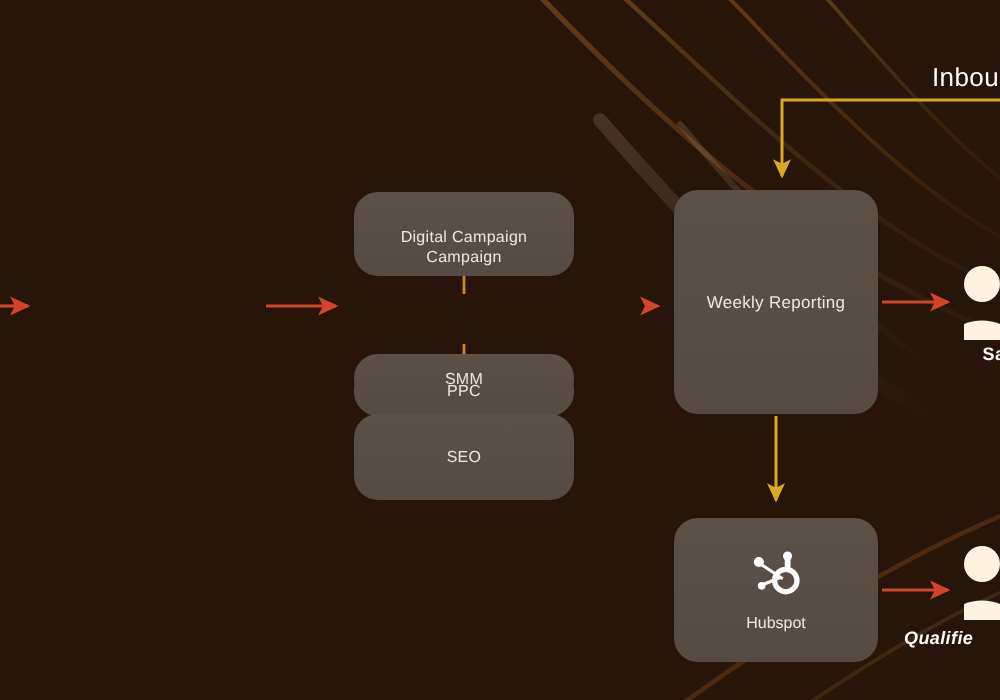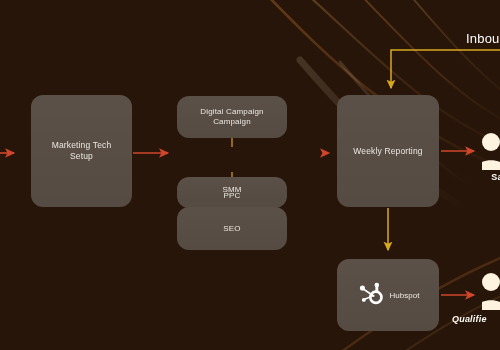--- a/index.html
+++ b/index.html
@@ -61,32 +61,32 @@
     z-index: -1;
   }
   .node-inner {
     position: relative;
     z-index: 2;
     line-height: 1.25;
     letter-spacing: 0.15px;
   }
 
   .n-mts   { left: 31px;  top: 95px;  width: 101px; height: 112px; font-size: 8.5px; }
-  .n-dcc   { left: 177px; top: 96px;  width: 110px; height: 42px;  font-size: 8px; }
+  .n-dcc   { left: 177px; top: 96px;  width: 110px; height: 42px;  font-size: 8px; align-items: flex-end; }
   .n-ppc   { left: 177px; top: 147px; width: 110px; height: 25px;  font-size: 8px; margin-top: 36px; }
   .n-smm   { left: 177px; top: 177px; width: 110px; height: 25px;  font-size: 8px; }
   .n-seo   { left: 177px; top: 207px; width: 110px; height: 43px;  font-size: 8px; }
   .n-wr    { left: 337px; top: 95px;  width: 102px; height: 112px; font-size: 8.5px; }
   .n-hs    { left: 337px; top: 259px; width: 102px; height: 72px;  font-size: 8px; }
 
   .hs-stack {
     position: relative;
     z-index: 2;
     display: flex;
-    flex-direction: row;
+    flex-direction: column;
     align-items: center;
     gap: 5px;
   }
   .hs-logo { display:block; width: 28px; height: 28px; }
 
   
   .outcome {
     position: absolute;
     display: flex;
     flex-direction: column;
@@ -189,26 +189,20 @@
 
     <g>
       <line x1="388" y1="208" x2="388" y2="250" stroke="#d9a822" stroke-width="1.5" marker-end="url(#arrowYellow)"></line>
     </g>
 
     <g>
       <line x1="441" y1="295" x2="474" y2="295" stroke="#d1462a" stroke-width="1.6" marker-end="url(#arrowOrange)"></line>
     </g>
   </svg>
 
-  <div class="node n-mts">
-    <div class="node-inner">
-      <span>Marketing Tech</span><br>
-      <span>Setup</span>
-    </div>
-  </div>
 
   <div class="node n-dcc">
     <div class="node-inner">
       <span>Digital Campaign</span><br>
       <span>Campaign</span>
     </div>
   </div>
 
   <div class="node n-ppc">
     <div class="node-inner">PPC</div>

